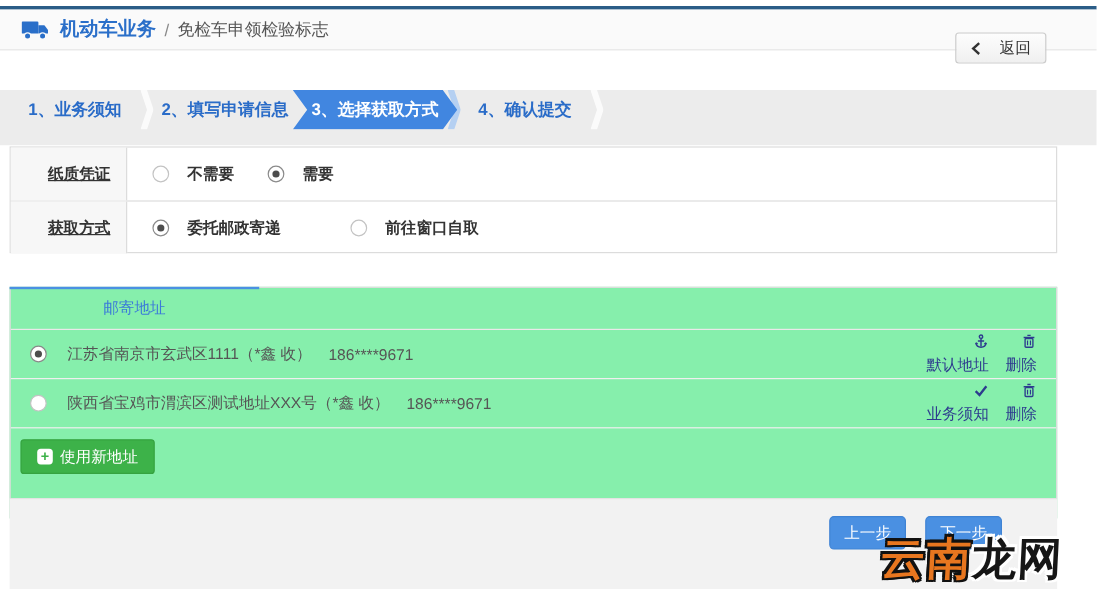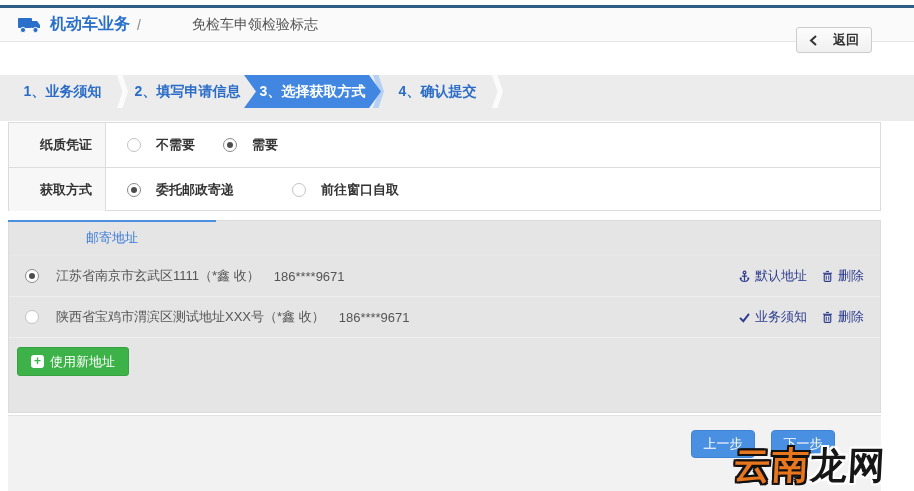--- a/index.html
+++ b/index.html
@@ -8,55 +8,55 @@
   #app { position:relative; width:914px; height:491px; background:#fff; overflow:hidden; }
 
   
   .top-line { position:absolute; left:0; top:5px; width:914px; height:3px; background:#2b5d87; }
 
   
   .header { position:absolute; left:0; top:8px; width:914px; height:34px; background:#fafafa; border-bottom:1px solid #e6e6e6; display:flex; align-items:center; padding-left:18px; }
   .truck-icon { width:24px; height:18px; margin-right:8px; flex:0 0 auto; }
   .header-title { color:#2a6fc9; font-size:16px; font-weight:bold; }
   .header-sep { color:#888; margin:0 7px; font-size:14px; }
-  .header-subtitle { color:#555; font-size:14px;margin-left:44px; }
-  .back-btn { position:absolute; right:42px; top:19px; height:26px; padding:0 12px; background:linear-gradient(#fdfdfd,#f0f0f0); border:1px solid #ccc; border-radius:3px; display:flex; align-items:center; gap:16px; cursor:pointer; color:#333; font-size:13px; font-weight:bold; }
+  .header-subtitle { color:#555; font-size:14px; }
+  .back-btn { position:absolute; right:42px; top:19px; height:26px; padding:0 12px; background:linear-gradient(#fdfdfd,#f0f0f0); border:1px solid #ccc; border-radius:3px; display:flex; align-items:center; gap:16px; cursor:pointer; color:#333; font-size:13px; font-weight:normal; }
   .back-btn svg { width:8px; height:11px; }
 
   
   .steps { position:absolute; left:0; top:75px; width:914px; height:46px; background:#ececec; }
   .step { position:absolute; top:0; height:33px; width:125px; display:flex; align-items:center; justify-content:center; font-size:14px; font-weight:bold; color:#2a6cc8; }
   .step.active { background:#4186e0; color:#fff; clip-path:polygon(0 0, calc(100% - 12px) 0, 100% 50%, calc(100% - 12px) 100%, 0 100%, 12px 50%); width:137px; z-index:2; }
   .chev { position:absolute; top:0; height:33px; width:11px; clip-path:polygon(0 0, 50% 0, 100% 50%, 50% 100%, 0 100%, 50% 50%); }
   .chev.white { background:#fbfbfb; }
   .chev.lightblue { background:#b5d0f2; }
 
   
   .form-table { position:absolute; left:8px; top:122px; width:873px; height:89px; border:1px solid #dcdcdc; background:#fff; }
   .form-row { display:flex; height:44px; }
   .form-row + .form-row { border-top:1px solid #dcdcdc; }
-  .form-label { width:97px; background:#f7f7f7; border-right:1px solid #dcdcdc; display:flex; align-items:center; justify-content:flex-end; padding-right:13px; font-weight:bold; color:#333; }
+  .form-label { width:97px; background:#f7f7f7; border-right:1px solid #dcdcdc; display:flex; align-items:center; justify-content:flex-end; padding-right:13px; font-weight:bold; color:#333;text-decoration:underline; }
   .form-content { flex:1; display:flex; align-items:center; padding-left:21px; }
   .radio-opt { display:flex; align-items:center; gap:15px; cursor:pointer; color:#333;font-weight:bold; }
   .radio-circle { width:14px; height:14px; border:1px solid #c3c3c3; border-radius:50%; background:#fff; position:relative; flex:0 0 auto; }
   .radio-circle.checked { border-color:#8a8a8a; }
   .radio-circle.checked::after { content:""; position:absolute; left:3px; top:3px; width:6px; height:6px; border-radius:50%; background:#4d4d4d; }
   .gap28 { width:28px; } .gap58 { width:58px; }
 
   
-  .addr-panel { position:absolute; left:8px; top:220px; width:873px; height:193px; border:1px solid #dcdcdc; background:#e5e5e5; }
+  .addr-panel { position:absolute; left:8px; top:239px; width:873px; height:193px; border:1px solid #dcdcdc; background:#86efac; }
   .addr-tabbar { position:relative; height:35px; border-bottom:1px solid #e9e9e9; display:flex; }
   .addr-tab { width:206px; height:100%; display:flex; align-items:center; justify-content:center; color:#3b7ad9; cursor:pointer; position:relative; }
   .addr-tab::before { content:""; position:absolute; left:-1px; top:-1px; width:208px; height:2px; background:#4a90e2; }
   .addr-row { height:41px; border-bottom:1px solid #efefef; display:flex; align-items:center; padding:0 16px; }
   .addr-row .radio-circle { margin-right:17px; }
   .addr-text { color:#555; }
   .addr-phone { color:#555; margin-left:14px; }
   .addr-actions { margin-left:auto; display:flex; align-items:center; gap:14px; }
-  .action-link { display:flex; align-items:center; gap:4px; color:#2d3c8e; cursor:pointer; }
+  .action-link { display:flex; align-items:flex-end; gap:4px; color:#2d3c8e; cursor:pointer;flex-direction:column; }
   .action-link svg { width:13px; height:13px; }
   .addr-footer { height:47px; display:flex; align-items:center; padding-left:8px; }
   .new-addr-btn { height:29px; padding:0 13px; background:#3db249; border:1px solid #36a340; border-radius:3px; color:#fff; display:flex; align-items:center; gap:6px; cursor:pointer; font-size:13px; }
   .plus-box { width:13px; height:13px; background:#fff; border-radius:3px; color:#3db249; font-weight:bold; font-size:12px; line-height:13px; text-align:center; }
 
   
   .footer { position:absolute; left:8px; top:415px; width:873px; height:76px; background:#f2f2f2; border-top:1px solid #e3e3e3; }
   .footer-btns { position:absolute; right:46px; top:14px; display:flex; gap:16px; }
   .nav-btn { width:64px; height:28px; background:#4a90e2; border:1px solid #3f83d4; border-radius:4px; color:#fff; font-size:13px; display:flex; align-items:center; justify-content:center; cursor:pointer; }
 

